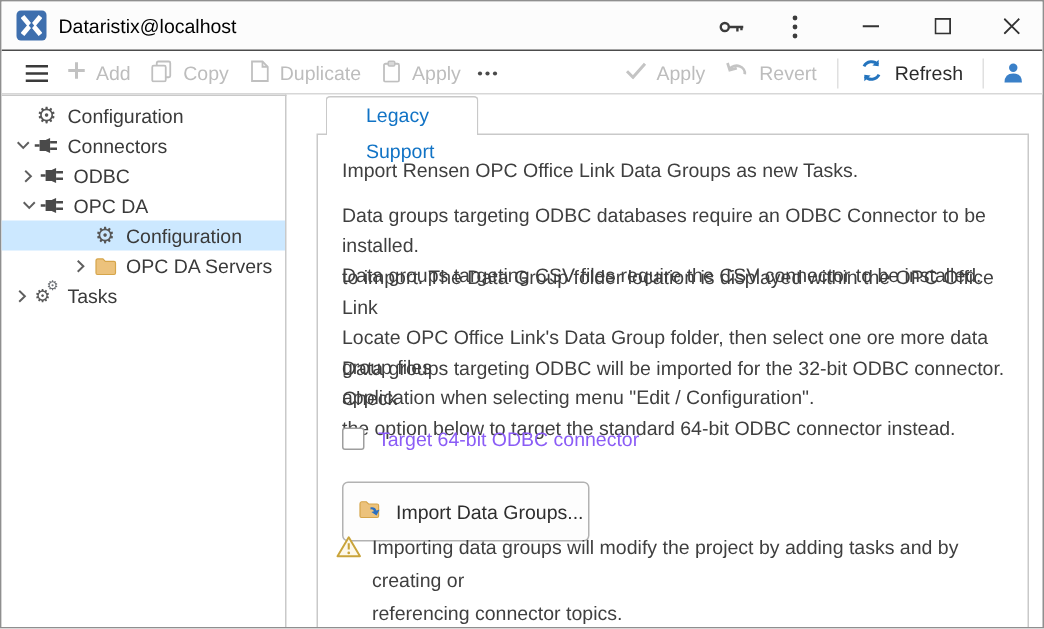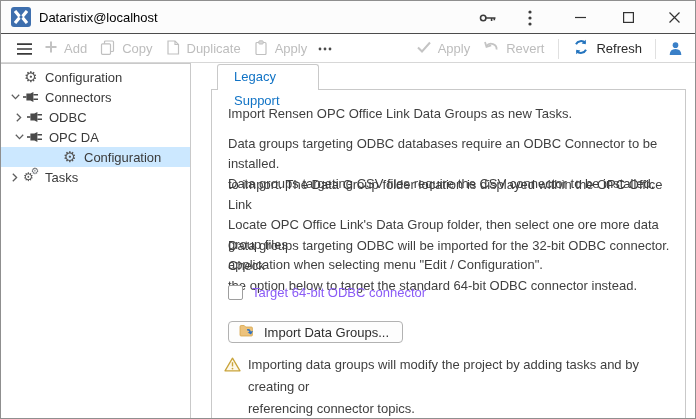--- a/index.html
+++ b/index.html
@@ -45,33 +45,33 @@
   .indent2 { padding-left:45px; }
   .gear-glyph { font-family:"DejaVu Sans",sans-serif; font-size:15px; line-height:15px; color:#565656; }
   .gears-combo { position:relative; width:16px; height:16px; }
   .gears-combo .g1 { position:absolute; left:0px; top:1px; font-size:12px; color:#565656; font-family:"DejaVu Sans",sans-serif;}
   .gears-combo .g2 { position:absolute; left:8px; top:-3px; font-size:9px; color:#6b6f74; font-family:"DejaVu Sans",sans-serif;}
   
   #tab {
     position:absolute; left:216px; top:63px; width:102px; height:26px;
     background:#ffffff; border:1px solid #c9c9c9; border-bottom:none;
     border-radius:3px 3px 0 0; z-index:2;
-    font-size:13px; color:#1173c5; line-height:24px; padding-left:16px; cursor:default;
+    font-size:13px; color:#1173c5; line-height:24px; padding-left:26px; cursor:default;
   }
   #content-panel {
     position:absolute; left:210px; top:88px; width:475px; height:330px;
     background:#ffffff; border:1px solid #c9c9c9; z-index:1;
   }
   .para { position:absolute; left:16px; font-size:13px; line-height:20px; color:#3f3f3f; }
   .chk-row { position:absolute; left:16px; top:195px; display:flex; align-items:center; }
   .chk-box { width:15px; height:15px; border:1px solid #9e9e9e; border-radius:2px; background:#fff; }
   .chk-label { margin-left:9px; font-size:13px; color:#8b5cf6; }
   .import-btn {
-    position:absolute; left:16px; top:231px; height:22px;
-    display:inline-flex; align-items:center; gap:8px; padding:0 13px 0 10px;
+    position:absolute; left:16px; top:231px; height:40px;
+    display:inline-flex; align-items:center; gap:8px; padding:0 3px 0 10px;
     background:#fdfdfd; border:1px solid #b2b2b2; border-radius:4px;
     font-size:13px; color:#2e2e2e; cursor:default;
   }
   .warn-row { position:absolute; left:12px; top:264px; display:flex; }
   .warn-text { margin-left:7px; font-size:13px; line-height:22px; color:#3f3f3f; }
 </style>
 </head>
 <body>
 
 <div id="window">
@@ -267,20 +267,33 @@
       </span>
       <span class="tree-label">OPC DA</span>
     </div>
 
     <div class="tree-row indent2 selected">
       <span class="chev-box"></span>
       <span class="tree-ico gear-glyph">⚙</span>
       <span class="tree-label">Configuration</span>
     </div>
 
+    <div class="tree-row indent2">
+      <span class="chev-box">
+        <svg width="6" height="9" viewBox="0 0 6 9">
+            <path d="M0.8 0.8 L4.6 4.5 L0.8 8.2" stroke="#5f5f5f" stroke-width="1.3" fill="none"></path>
+          </svg>
+      </span>
+      <span class="tree-ico">
+        <svg width="15" height="13" viewBox="0 0 15 13">
+          <path d="M1 3 Q1 1.6 2.2 1.6 H5.6 L7.2 3.2 H13 Q14 3.2 14 4.2 V11 Q14 12 13 12 H2 Q1 12 1 11 Z" fill="#ecc27c" stroke="#d6a54a" stroke-width="0.8"></path>
+        </svg>
+      </span>
+      <span class="tree-label">OPC DA Servers</span>
+    </div>
 
     <div class="tree-row indent0">
       <span class="chev-box">
         <svg width="6" height="9" viewBox="0 0 6 9">
             <path d="M0.8 0.8 L4.6 4.5 L0.8 8.2" stroke="#5f5f5f" stroke-width="1.3" fill="none"></path>
           </svg>
       </span>
       <span class="tree-ico">
         <span class="gears-combo">
             <span class="g1">⚙</span>

